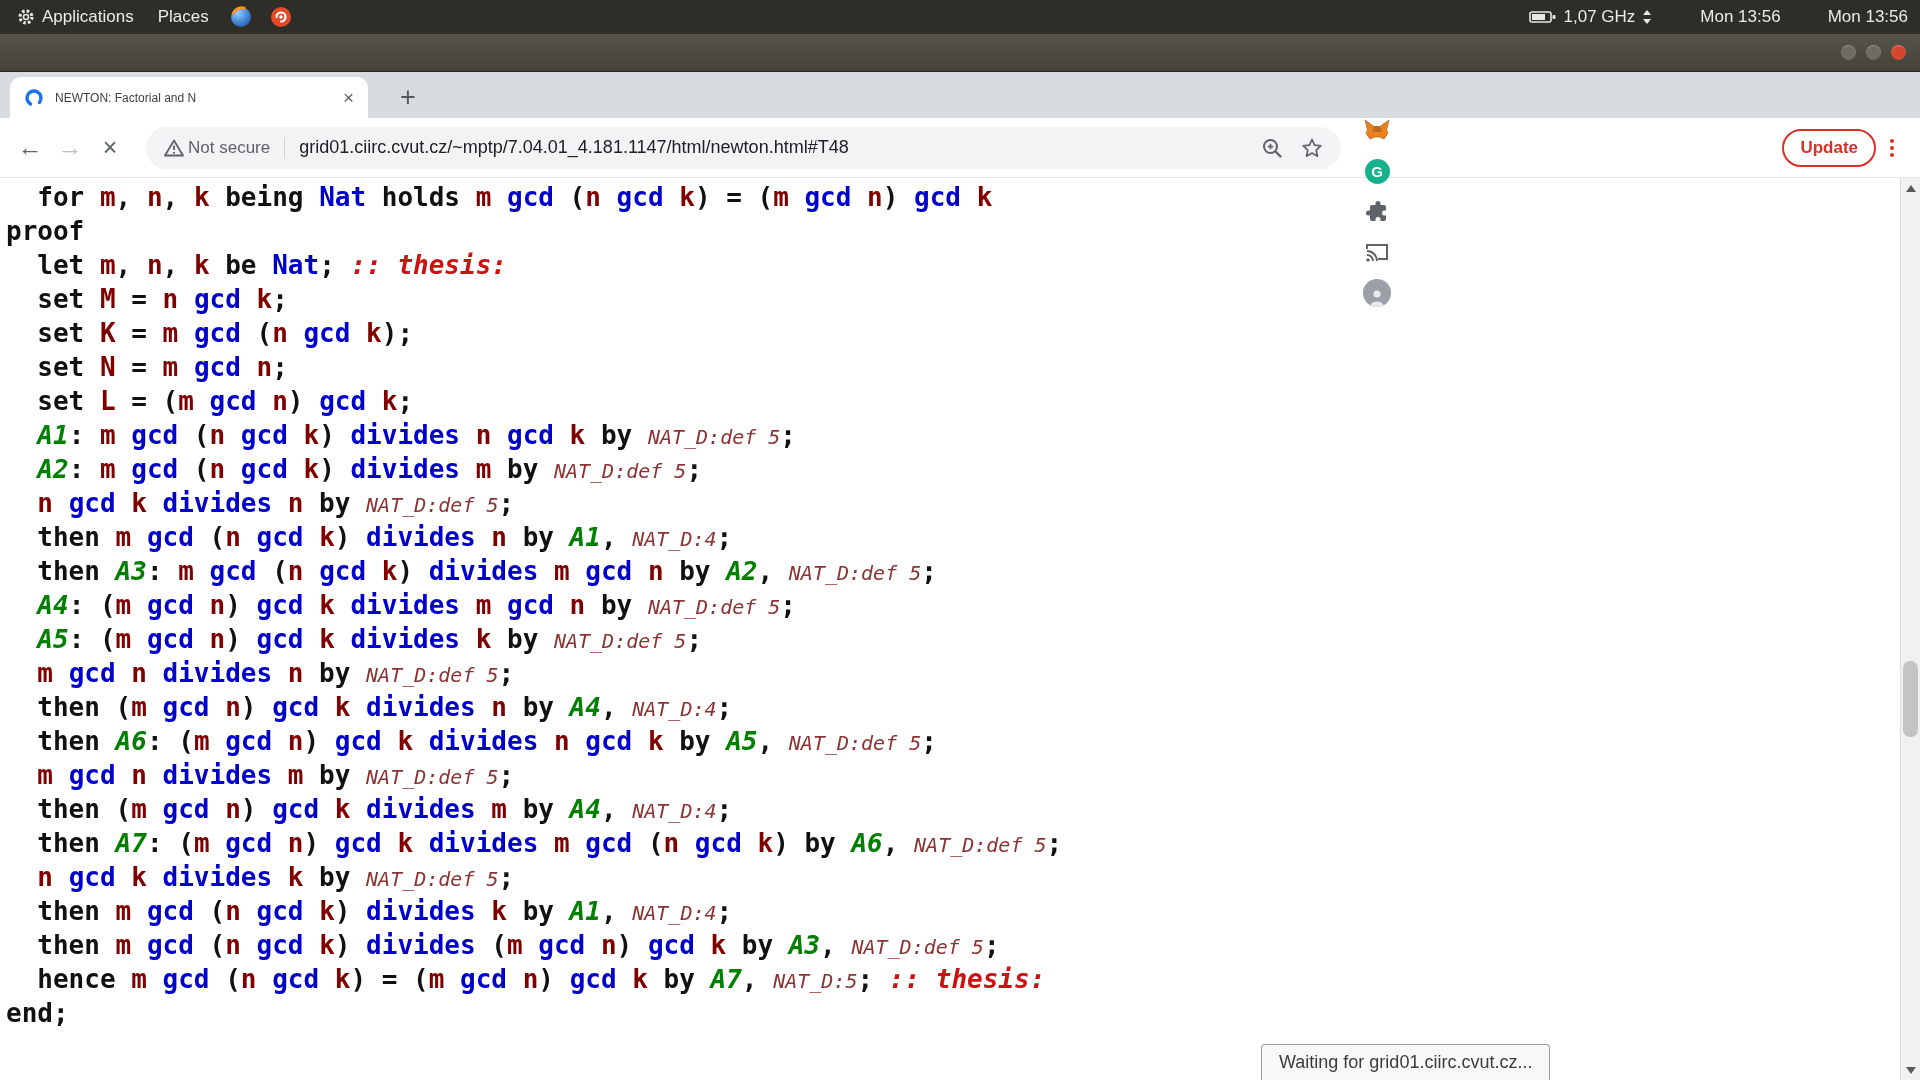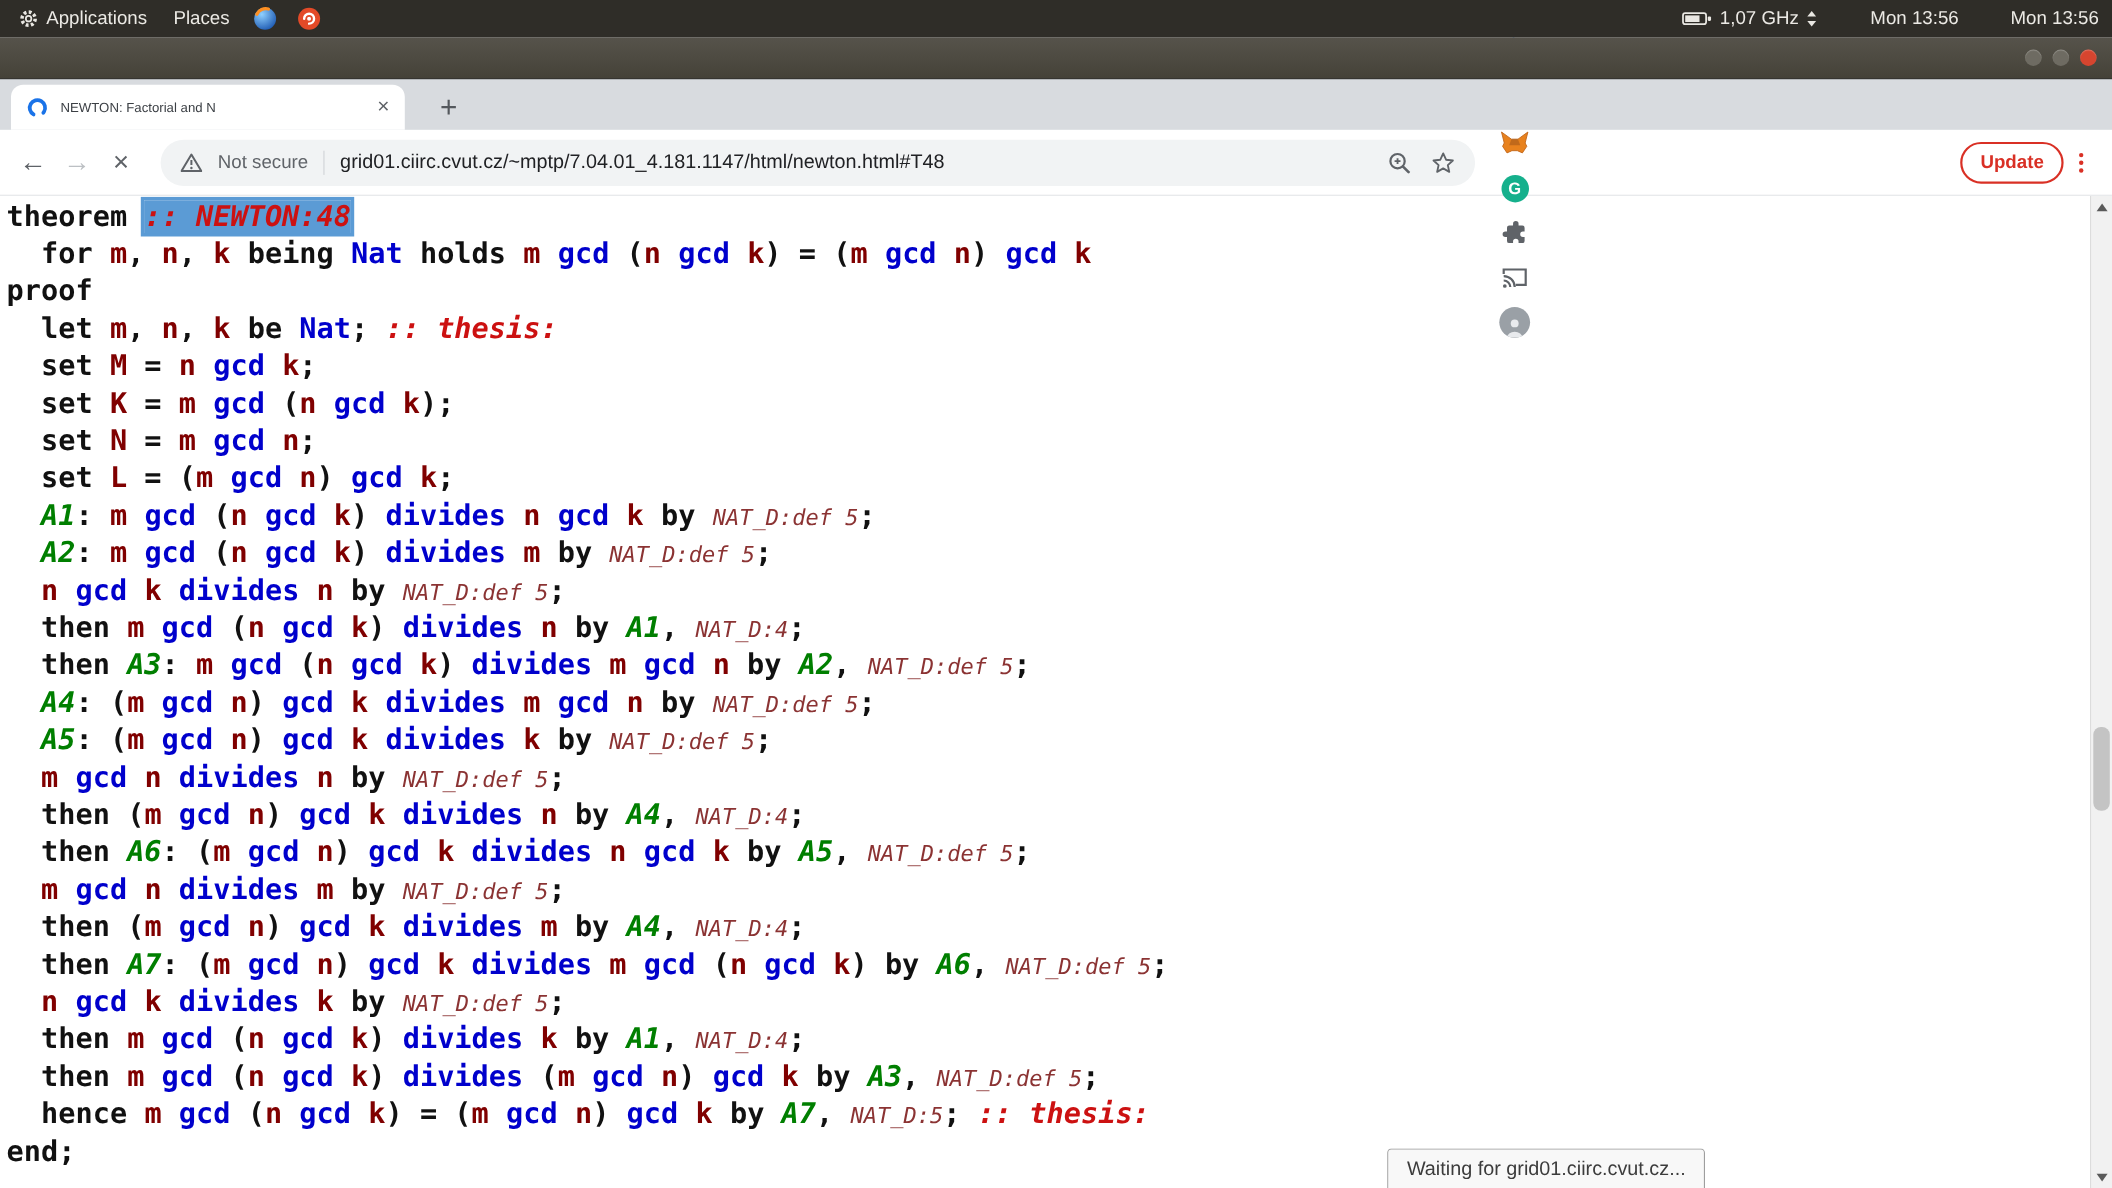--- a/index.html
+++ b/index.html
@@ -53,21 +53,21 @@
     position:absolute;top:118px;left:0;right:0;height:60px;background:#fff;
     border-bottom:1px solid #e3e5e8;display:flex;align-items:center;
     padding:0 10px;box-sizing:border-box;z-index:27;
   }
   .nav-btn{width:40px;text-align:center;font-size:25px;color:#5f6368;}
   .nav-btn.disabled{color:#bcc0c4;}
   .omnibox{
     margin-left:16px;width:1195px;height:42px;background:#f1f3f4;border-radius:21px;
     display:flex;align-items:center;padding:0 18px;box-sizing:border-box;flex:0 0 auto;
   }
-  .sec-label{color:#5f6368;font-size:17px;margin-left:14px;white-space:nowrap;}
+  .sec-label{color:#5f6368;font-size:17px;margin-left:4px;white-space:nowrap;}
   .omni-divider{width:1px;height:22px;background:#d0d3d6;margin:0 14px;}
   .url-text{font-size:18px;color:#202124;white-space:nowrap;overflow:hidden;flex:1;}
   .omni-icons{display:flex;gap:18px;margin-left:12px;align-items:center;}
   .ext-row{display:flex;align-items:center;gap:17px;margin-left:22px;flex-direction:column;}
   .abp{
     width:27px;height:27px;background:#d6352b;color:#fff;font-size:9px;font-weight:bold;
     display:flex;align-items:center;justify-content:center;letter-spacing:-.3px;
     clip-path:polygon(30% 0,70% 0,100% 30%,100% 70%,70% 100%,30% 100%,0 70%,0 30%);
   }
   .ext-shield{position:relative;width:24px;height:27px;}
@@ -257,21 +257,20 @@
   <div class="update-btn">Update</div>
   <div class="kebab">
     <div></div>
       <div></div>
       <div></div>
   </div>
 </div>
 
 <div class="content">
   <div class="code">
-      <div class="code-line"><span class="tk kw">theorem</span><span class="tk pln"> </span><span class="tk cmt sel">:: NEWTON:48</span></div>
       <div class="code-line"><span class="tk pln">  </span><span class="tk kw">for</span><span class="tk pln"> </span><span class="tk var">m</span><span class="tk pln">, </span><span class="tk var">n</span><span class="tk pln">, </span><span class="tk var">k</span><span class="tk pln"> </span><span class="tk kw">being</span><span class="tk pln"> </span><span class="tk lnk">Nat</span><span class="tk pln"> </span><span class="tk kw">holds</span><span class="tk pln"> </span><span class="tk var">m</span><span class="tk pln"> </span><span class="tk lnk">gcd</span><span class="tk pln"> (</span><span class="tk var">n</span><span class="tk pln"> </span><span class="tk lnk">gcd</span><span class="tk pln"> </span><span class="tk var">k</span><span class="tk pln">) = (</span><span class="tk var">m</span><span class="tk pln"> </span><span class="tk lnk">gcd</span><span class="tk pln"> </span><span class="tk var">n</span><span class="tk pln">) </span><span class="tk lnk">gcd</span><span class="tk pln"> </span><span class="tk var">k</span></div>
       <div class="code-line"><span class="tk kw">proof</span></div>
       <div class="code-line"><span class="tk pln">  </span><span class="tk kw">let</span><span class="tk pln"> </span><span class="tk var">m</span><span class="tk pln">, </span><span class="tk var">n</span><span class="tk pln">, </span><span class="tk var">k</span><span class="tk pln"> </span><span class="tk kw">be</span><span class="tk pln"> </span><span class="tk lnk">Nat</span><span class="tk pln">; </span><span class="tk cmt">:: thesis:</span></div>
       <div class="code-line"><span class="tk pln">  </span><span class="tk kw">set</span><span class="tk pln"> </span><span class="tk var">M</span><span class="tk pln"> = </span><span class="tk var">n</span><span class="tk pln"> </span><span class="tk lnk">gcd</span><span class="tk pln"> </span><span class="tk var">k</span><span class="tk pln">;</span></div>
       <div class="code-line"><span class="tk pln">  </span><span class="tk kw">set</span><span class="tk pln"> </span><span class="tk var">K</span><span class="tk pln"> = </span><span class="tk var">m</span><span class="tk pln"> </span><span class="tk lnk">gcd</span><span class="tk pln"> (</span><span class="tk var">n</span><span class="tk pln"> </span><span class="tk lnk">gcd</span><span class="tk pln"> </span><span class="tk var">k</span><span class="tk pln">);</span></div>
       <div class="code-line"><span class="tk pln">  </span><span class="tk kw">set</span><span class="tk pln"> </span><span class="tk var">N</span><span class="tk pln"> = </span><span class="tk var">m</span><span class="tk pln"> </span><span class="tk lnk">gcd</span><span class="tk pln"> </span><span class="tk var">n</span><span class="tk pln">;</span></div>
       <div class="code-line"><span class="tk pln">  </span><span class="tk kw">set</span><span class="tk pln"> </span><span class="tk var">L</span><span class="tk pln"> = (</span><span class="tk var">m</span><span class="tk pln"> </span><span class="tk lnk">gcd</span><span class="tk pln"> </span><span class="tk var">n</span><span class="tk pln">) </span><span class="tk lnk">gcd</span><span class="tk pln"> </span><span class="tk var">k</span><span class="tk pln">;</span></div>
       <div class="code-line"><span class="tk pln">  </span><span class="tk lbl">A1</span><span class="tk pln">: </span><span class="tk var">m</span><span class="tk pln"> </span><span class="tk lnk">gcd</span><span class="tk pln"> (</span><span class="tk var">n</span><span class="tk pln"> </span><span class="tk lnk">gcd</span><span class="tk pln"> </span><span class="tk var">k</span><span class="tk pln">) </span><span class="tk lnk">divides</span><span class="tk pln"> </span><span class="tk var">n</span><span class="tk pln"> </span><span class="tk lnk">gcd</span><span class="tk pln"> </span><span class="tk var">k</span><span class="tk pln"> </span><span class="tk kw">by</span><span class="tk pln"> </span><span class="tk ref">NAT_D:def 5</span><span class="tk pln">;</span></div>
       <div class="code-line"><span class="tk pln">  </span><span class="tk lbl">A2</span><span class="tk pln">: </span><span class="tk var">m</span><span class="tk pln"> </span><span class="tk lnk">gcd</span><span class="tk pln"> (</span><span class="tk var">n</span><span class="tk pln"> </span><span class="tk lnk">gcd</span><span class="tk pln"> </span><span class="tk var">k</span><span class="tk pln">) </span><span class="tk lnk">divides</span><span class="tk pln"> </span><span class="tk var">m</span><span class="tk pln"> </span><span class="tk kw">by</span><span class="tk pln"> </span><span class="tk ref">NAT_D:def 5</span><span class="tk pln">;</span></div>
       <div class="code-line"><span class="tk pln">  </span><span class="tk var">n</span><span class="tk pln"> </span><span class="tk lnk">gcd</span><span class="tk pln"> </span><span class="tk var">k</span><span class="tk pln"> </span><span class="tk lnk">divides</span><span class="tk pln"> </span><span class="tk var">n</span><span class="tk pln"> </span><span class="tk kw">by</span><span class="tk pln"> </span><span class="tk ref">NAT_D:def 5</span><span class="tk pln">;</span></div>

